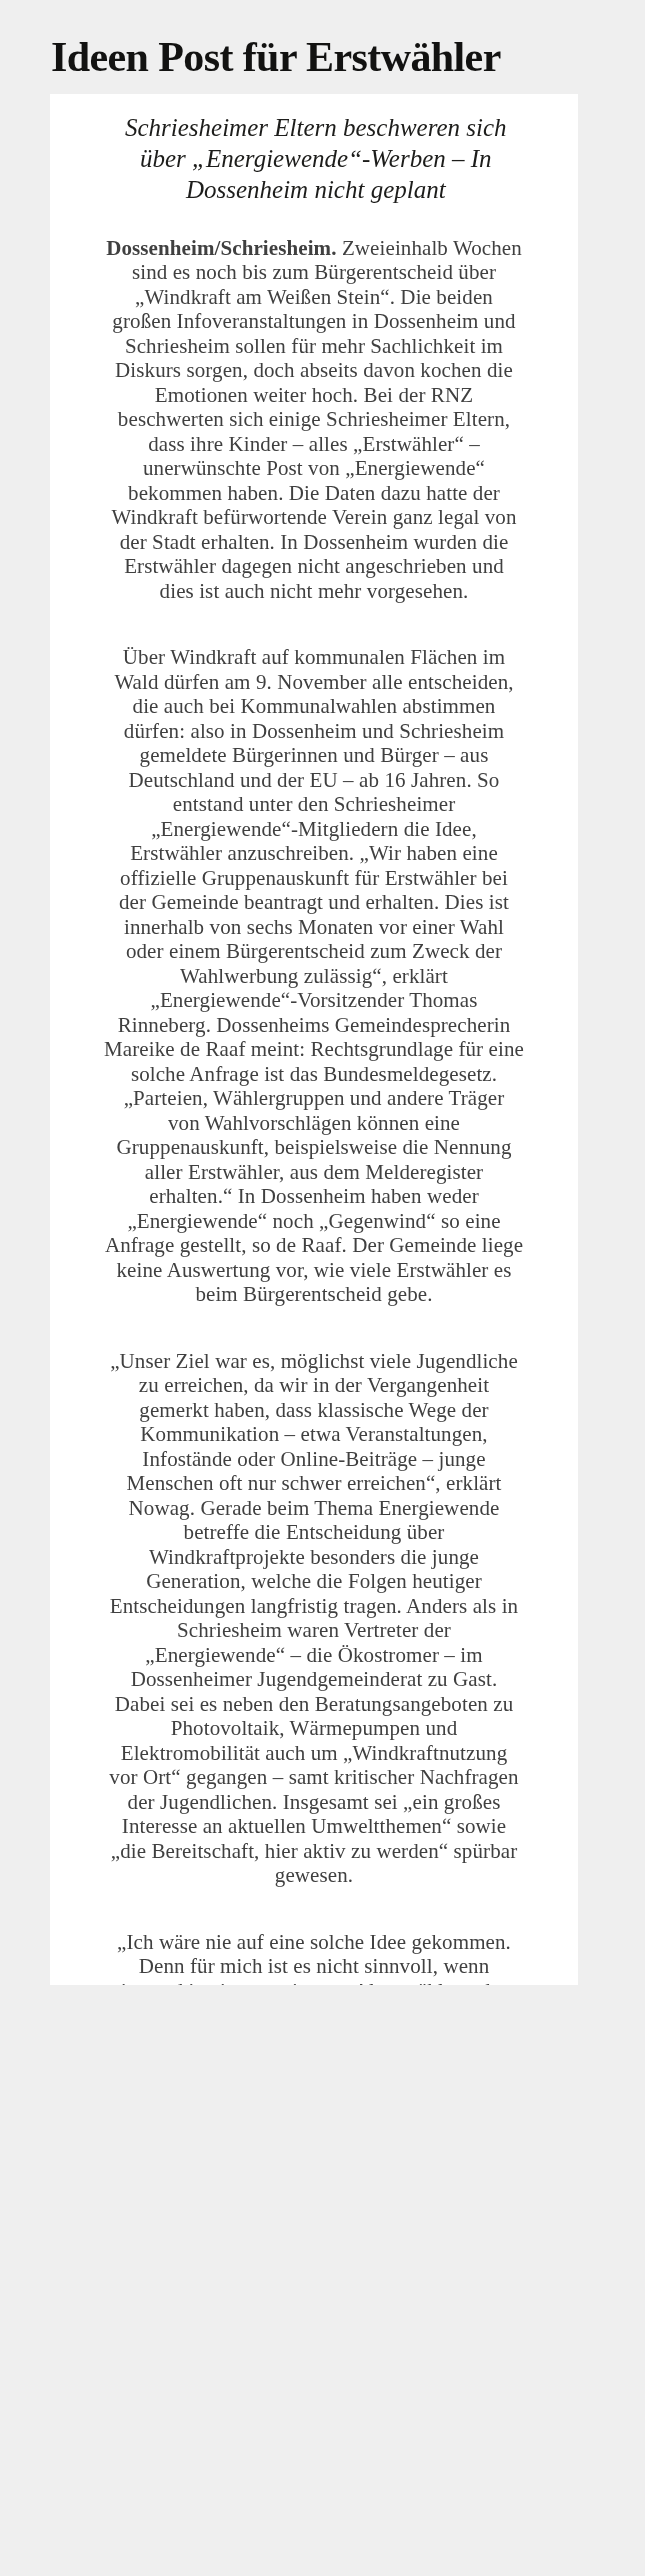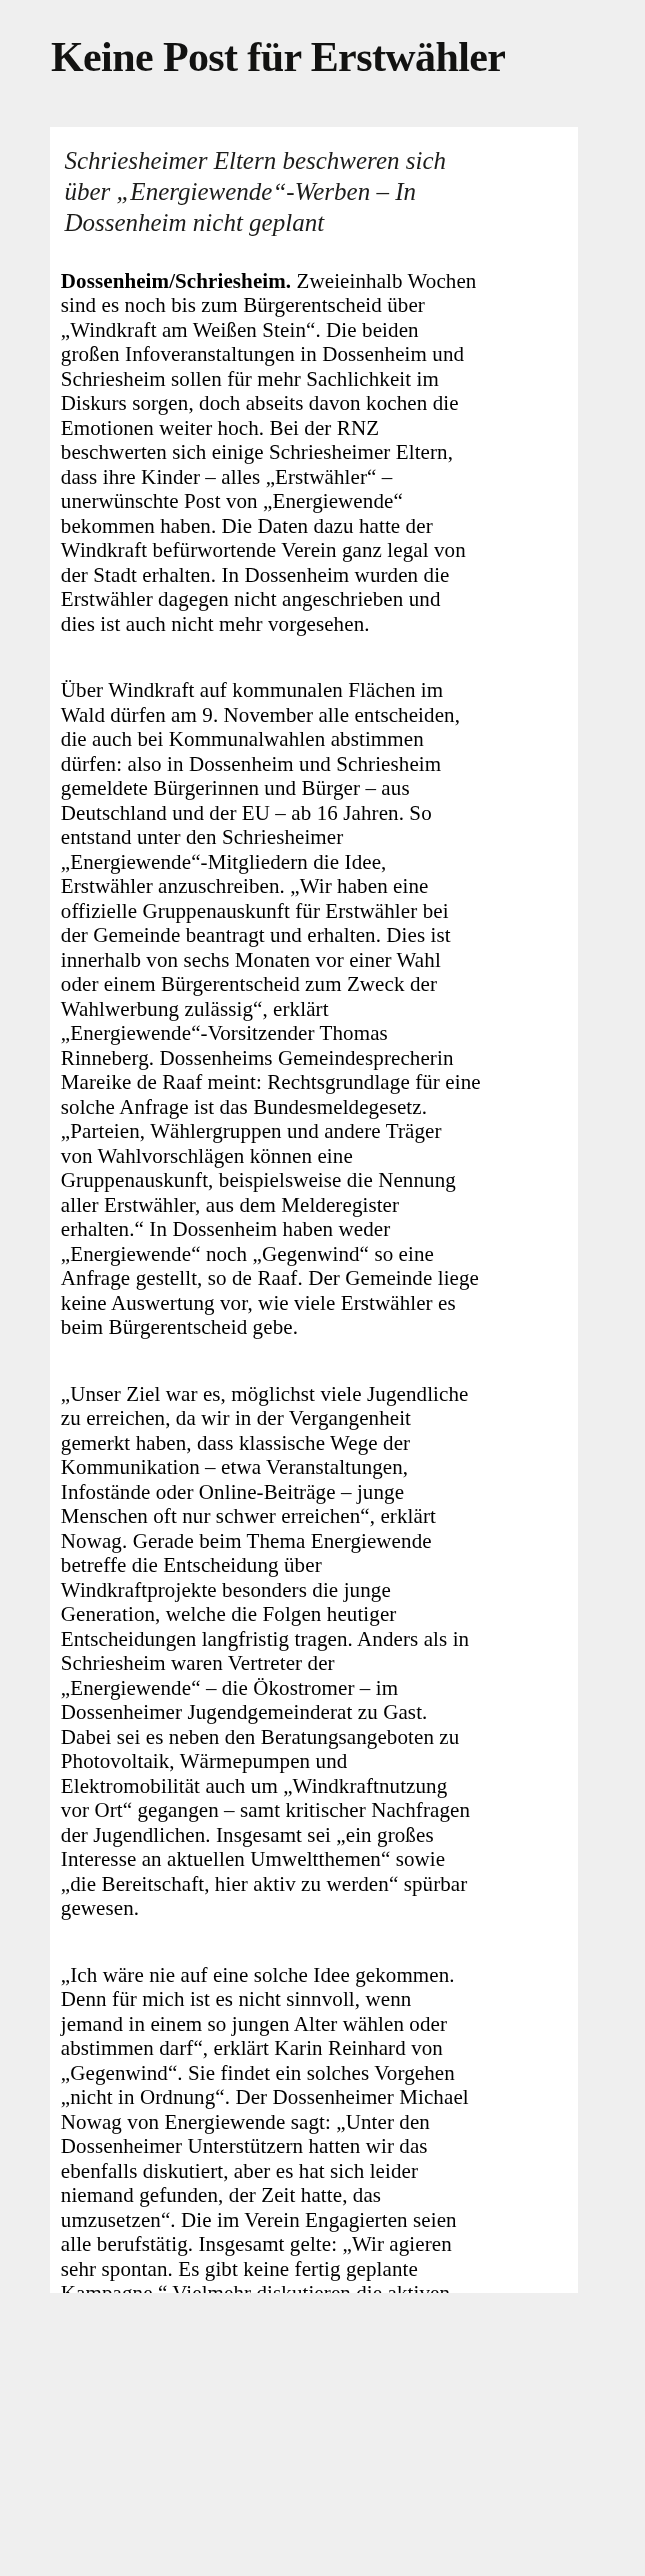--- a/index.html
+++ b/index.html
@@ -26,27 +26,28 @@
     margin: 15.6px 68px 0 51px;
     font-family: "Liberation Serif", serif;
     font-weight: bold;
     font-size: 42px;
     line-height: 47px;
     letter-spacing: -0.6px;
     color: #121211;
   }
 
   .card {
-    margin: 46px 0 0 50px;
+    margin: 13px 0 0 50px;
     width: 528px;
-    height: 2166px;
+    height: 1891px;
     box-sizing: border-box;
     background: #ffffff;
     padding: 10.8px 10.8px 0 10.8px;
     overflow: hidden;
+    text-align: center;
   }
 
   .subtitle {
     margin: 7.2px 0 0 3.6px;
     font-style: italic;
     font-size: 25px;
     line-height: 31px;
     white-space: pre-line;
     color: #1d1d1b;
   }
@@ -58,32 +59,32 @@
     line-height: 24.5px;
     color: #1c1c1c;
   }
 
   .body-text p {
     margin: 42px 0 0 0;
     font-size: 21px;
     line-height: 24.5px;
     letter-spacing: 0.1px;
     white-space: pre-line;
-    color: #000000;
+    color: #404040;
   }
   .body-text p.first { margin-top: 31px; }
   .body-text b.lead { font-weight: bold; }
 </style>
 </head>
 <body>
 
 <div class="page">
 
 
-  <h1 class="headline">Keine Post für Erstwähler</h1>
+  <h1 class="headline">Ideen Post für Erstwähler</h1>
 
   <div class="card">
 
     <div class="subtitle">Schriesheimer Eltern beschweren sich
 über „Energiewende“-Werben – In
 Dossenheim nicht geplant</div>
 
 
     <div class="body-text">
       <p class="first"><b class="lead">Dossenheim/Schriesheim.</b><span> Zweieinhalb Wochen

